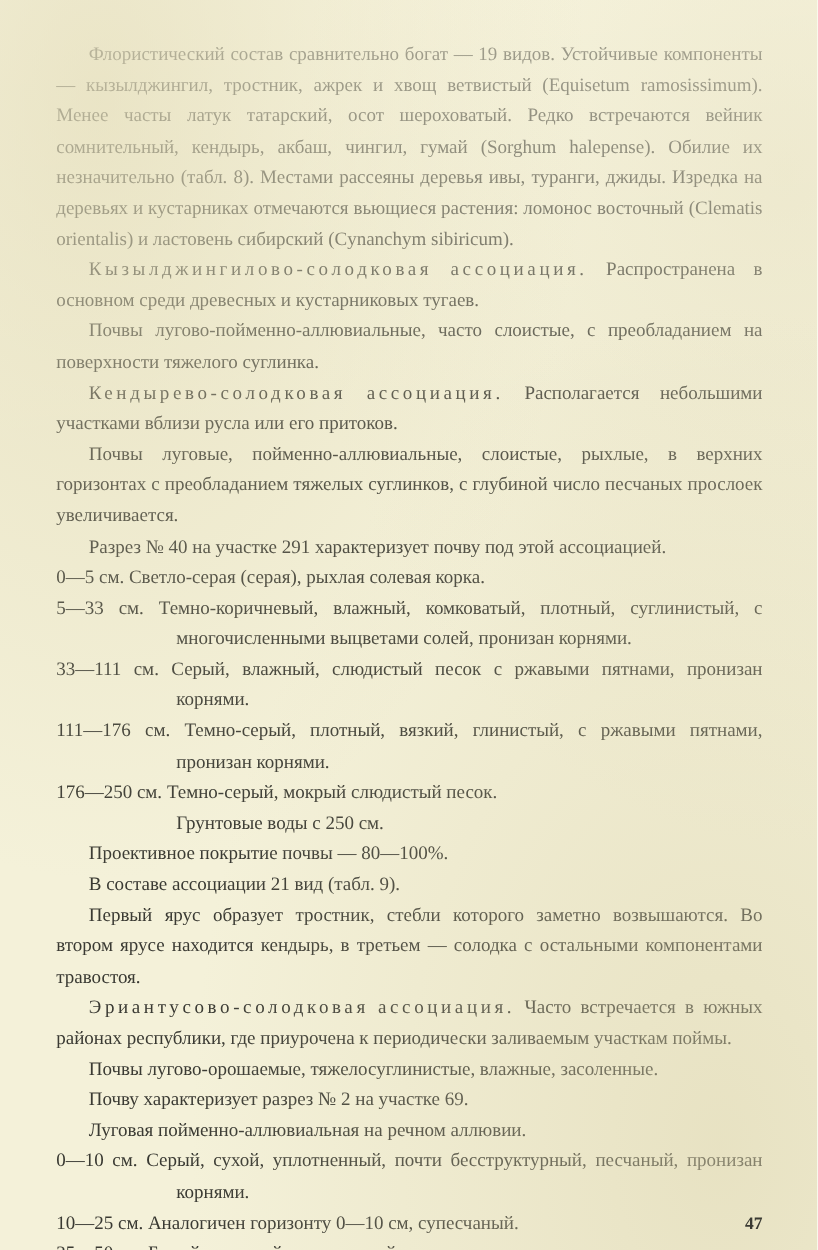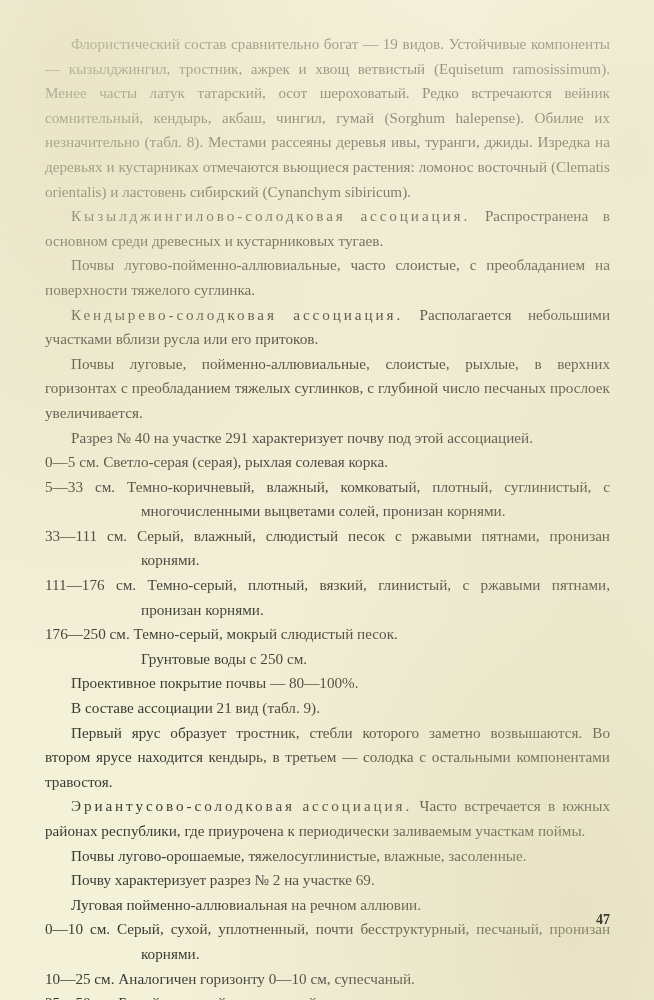--- a/index.html
+++ b/index.html
@@ -68,21 +68,21 @@
     text-indent: 96px;
     text-align: left;
   }
   .flat {
     text-indent: 26px;
     text-align: left;
   }
   .pagenum {
     position: absolute;
     right: 44px;
-    top: 912px;
+    top: 972px;
     z-index: 3;
     font-size: 14px;
     font-weight: bold;
     color: #3a3a33;
     font-family: "Liberation Serif", "DejaVu Serif", serif;
   }
 </style>
 </head>
 <body>
 

